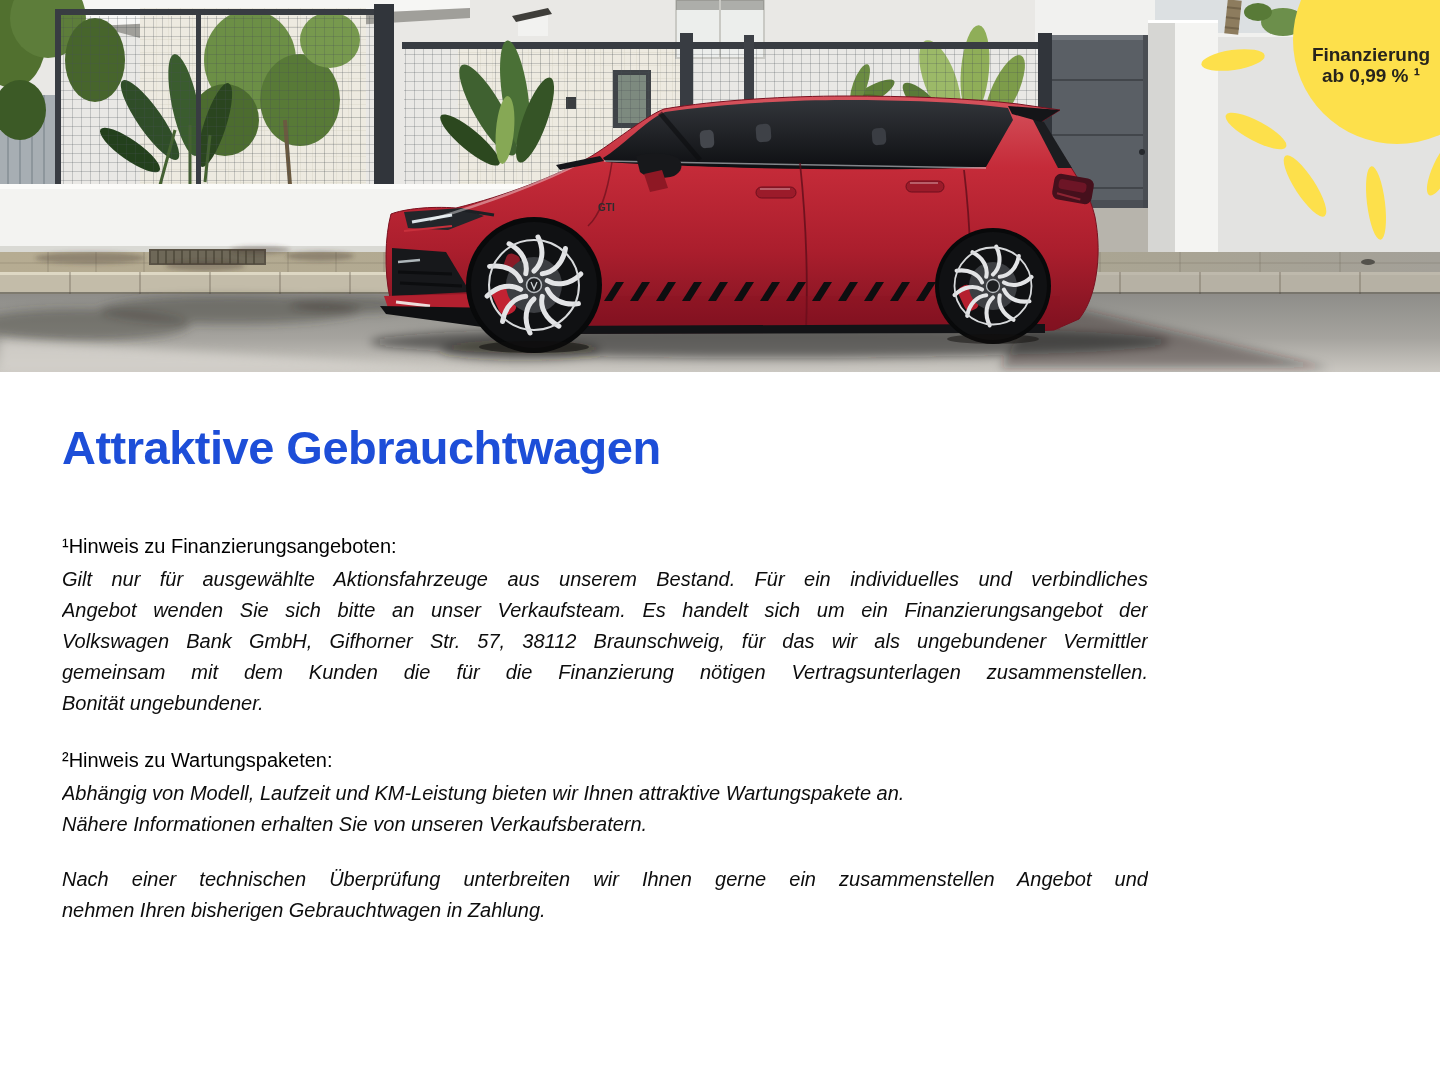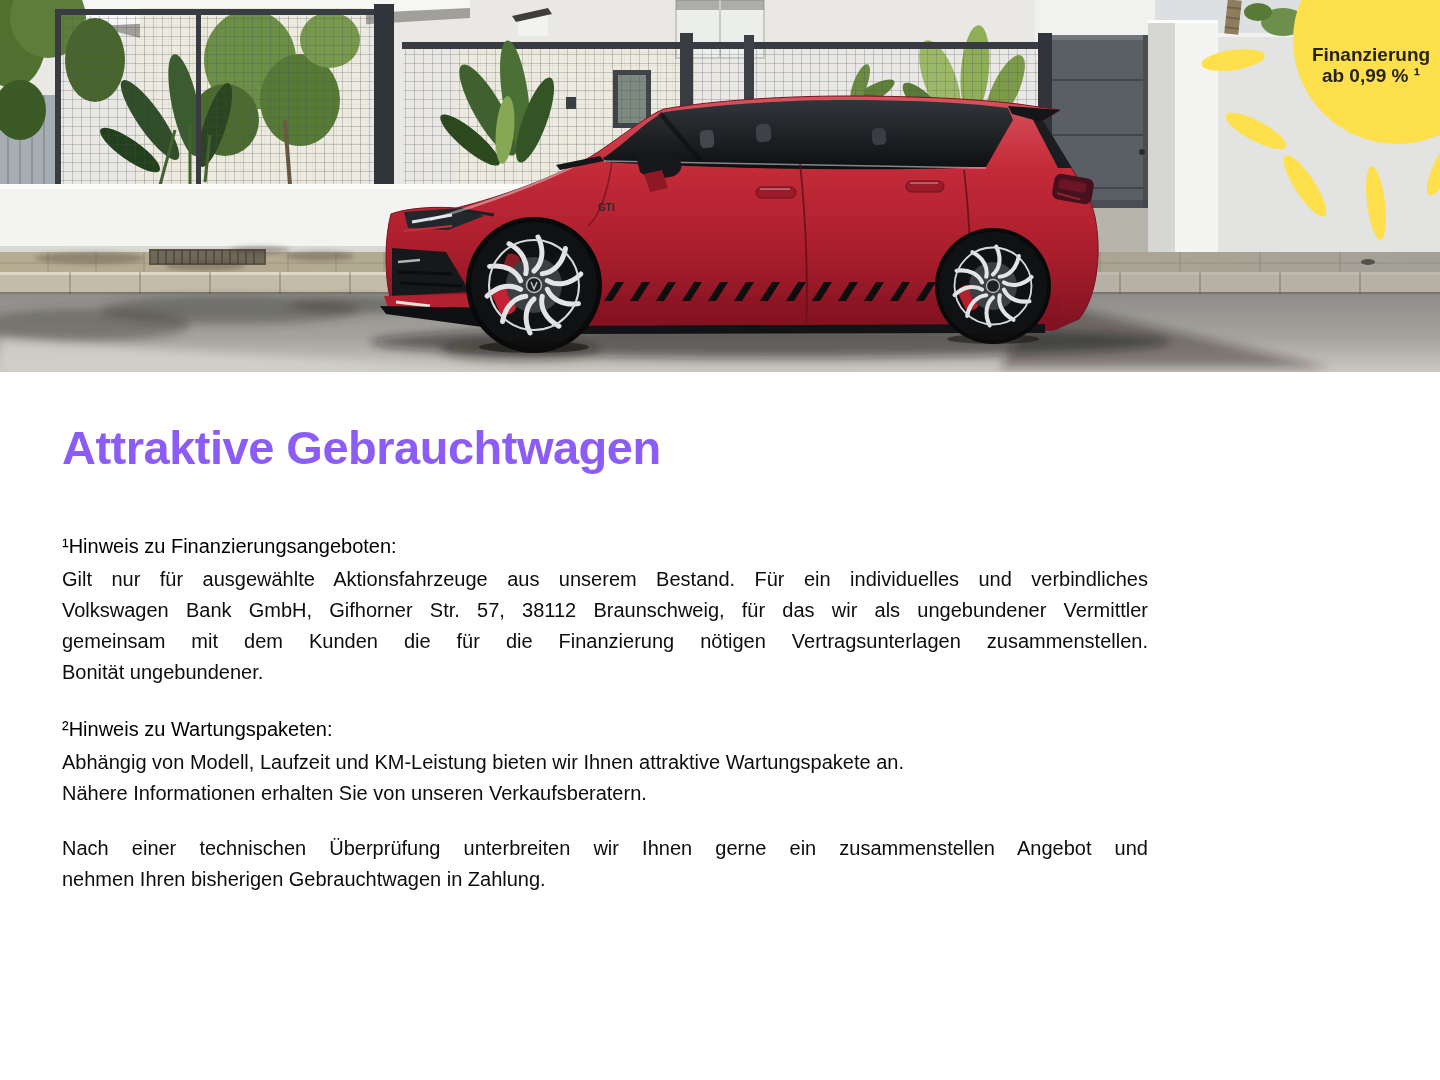--- a/index.html
+++ b/index.html
@@ -8,28 +8,28 @@
 
   
   .hero{position:relative;width:1440px;height:372px;overflow:hidden;background:#e8e7e4;}
   .hero svg{display:block;width:1440px;height:372px;}
   .sun-text{position:absolute;left:1296px;top:44px;width:150px;text-align:center;
             font-weight:bold;font-size:19px;line-height:21px;color:#27241c;}
 
   
   .content{padding:0 292px 0 62px;}
   h1.page-title{margin:50px 0 0 0;font-size:47px;line-height:1.1;font-weight:bold;
-                letter-spacing:-0.5px;color:#8b5cf6;}
+                letter-spacing:-0.5px;color:#1d4ed8;}
   .note{margin-top:57px;}
   .note + .note{margin-top:26px;}
   .note:last-child{margin-top:24px;}
   .note-title{font-weight:normal;font-size:20px;line-height:31px;color:#000;}
   .note-body{margin-top:2px;font-size:20px;line-height:31px;color:#0d0d0d;}
   .note-body .tline{text-align:justify;text-align-last:justify;
-                    white-space:nowrap;overflow:hidden;}
+                    white-space:nowrap;overflow:hidden;font-style:italic;}
   .note-body .tline.last{text-align-last:left;}
   .note-body.no-justify .tline{text-align:left;text-align-last:left;}
 </style>
 </head>
 <body>
 
 <div class="hero">
 <svg viewBox="0 0 1440 372" preserveAspectRatio="none">
   <defs>
     <linearGradient id="carRed" x1="0" y1="0" x2="0" y2="1">
@@ -350,20 +350,21 @@
 </div>
 </div>
 
 <div class="content">
   <h1 class="page-title">Attraktive Gebrauchtwagen</h1>
 
   <section class="note">
     <div class="note-title">¹Hinweis zu Finanzierungsangeboten:</div>
     <div class="note-body">
         <div class="tline">Gilt nur für ausgewählte Aktionsfahrzeuge aus unserem Bestand. Für ein individuelles und verbindliches</div>
+        <div class="tline">Angebot wenden Sie sich bitte an unser Verkaufsteam. Es handelt sich um ein Finanzierungsangebot der</div>
         <div class="tline">Volkswagen Bank GmbH, Gifhorner Str. 57, 38112 Braunschweig, für das wir als ungebundener Vermittler</div>
         <div class="tline">gemeinsam mit dem Kunden die für die Finanzierung nötigen Vertragsunterlagen zusammenstellen.</div>
         <div class="tline last">Bonität ungebundener.</div>
       </div>
   </section>
 
   <section class="note">
     <div class="note-title">²Hinweis zu Wartungspaketen:</div>
     <div class="note-body no-justify">
         <div class="tline">Abhängig von Modell, Laufzeit und KM-Leistung bieten wir Ihnen attraktive Wartungspakete an.</div>

